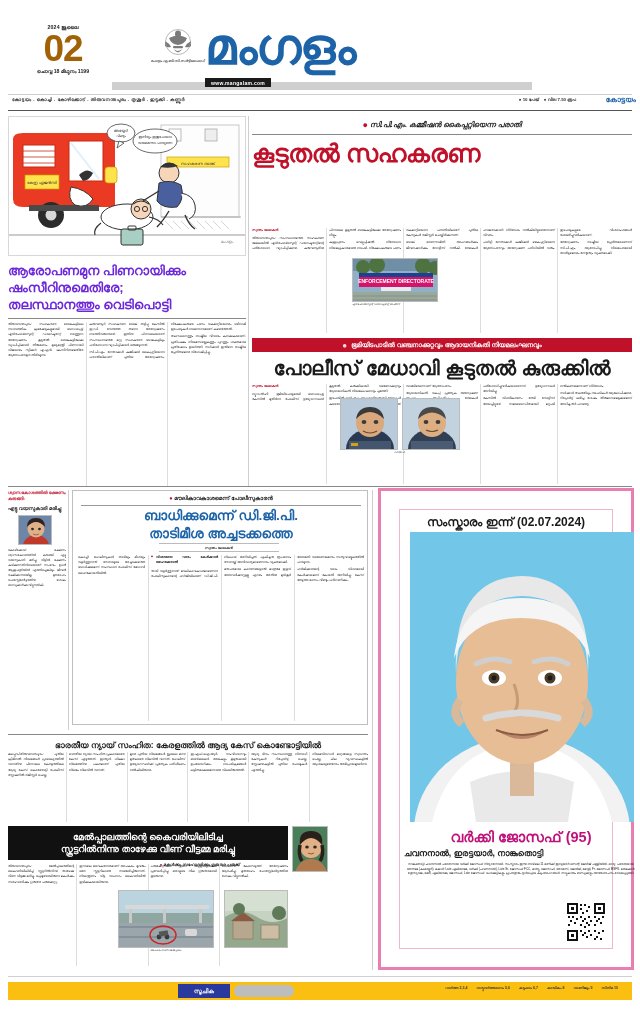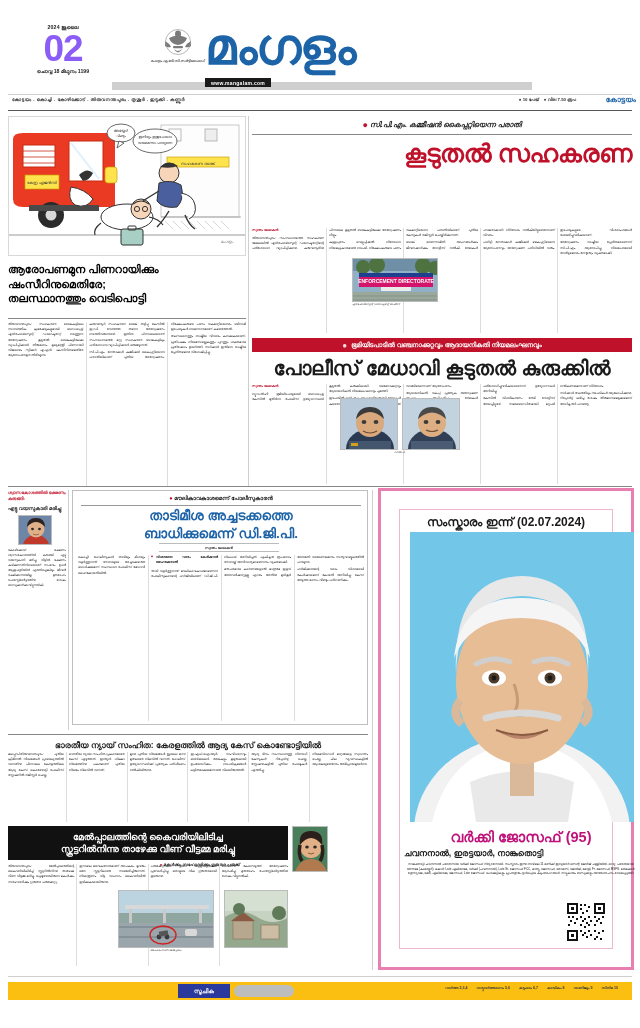--- a/index.html
+++ b/index.html
@@ -9,21 +9,21 @@
     background: #ffffff;
     font-family: "Liberation Sans", sans-serif;
     overflow: hidden;
   }
   .page { position: relative; width: 640px; height: 1028px; background:#fff; }
 
   
   .masthead { position:absolute; left:0; top:22px; width:640px; height:72px; }
   .date-block { position:absolute; left:14px; top:2px; width:98px; text-align:center; }
   .date-top { font-size:5.2px; color:#222; letter-spacing:.2px; font-weight:700; }
-  .date-big { font-size:37px; font-weight:800; color:#8b5cf6; line-height:.95; letter-spacing:-1px; }
+  .date-big { font-size:37px; font-weight:800; color:#a16207; line-height:.95; letter-spacing:-1px; }
   .date-bot { font-size:5.2px; color:#222; font-weight:700; margin-top:2px; }
 
   .emblem { position:absolute; left:150px; top:6px; width:56px; text-align:center; }
   .emblem svg { display:block; margin:0 auto; }
   .emblem-cap { font-size:3.6px; color:#555; line-height:1.35; margin-top:1px; font-weight:700; }
 
   .logo-wrap { position:absolute; left:205px; top:0px; width:320px; }
   .logo-text { font-size:50px; font-weight:800; color:#1c63a8; line-height:1; letter-spacing:-1.5px;
                font-family:"Liberation Sans", sans-serif; }
   .logo-url { position:absolute; left:0px; top:56px; background:#1a1a1a; color:#fff;
@@ -38,29 +38,29 @@
 
   
   .body-text { font-size:3.2px; line-height:1.62; color:#2a2a2a; text-align:justify; }
   .body-text p { margin-bottom:2px; }
   .byline { font-size:3.4px; font-weight:800; color:#c0112a; margin-bottom:2px; }
 
   
   .cartoon { position:absolute; left:8px; top:116px; width:238px; height:140px;
              border:1px solid #d8d8d8; background:#fcfcfc; overflow:hidden; }
   .lead-left-hd { position:absolute; left:8px; top:262px; width:238px;
-                  font-size:11px; font-weight:800; color:#000000; line-height:1.32; }
+                  font-size:13px; font-weight:800; color:#6d28d9; line-height:1.32; }
   .lead-left-body { position:absolute; left:8px; top:322px; width:238px; height:165px;
                     column-count:3; column-gap:6px; column-rule:1px solid #ddd; }
 
   
   .kicker { font-size:7.4px; font-weight:800; color:#1a1a1a;font-style:italic; }
   .kicker .dot { color:#c0112a; font-size:9px; vertical-align:-1px; }
   .main-kicker { position:absolute; left:252px; top:120px; width:380px; text-align:center; }
-  .main-hd { position:absolute; left:252px; top:138px; width:380px; text-align:right;
+  .main-hd { position:absolute; left:252px; top:138px; width:380px; text-align:left;
              font-size:25px; font-weight:800; color:#c0112a; line-height:1.26; letter-spacing:-.3px; }
   .main-body { position:absolute; left:252px; top:228px; width:380px; height:105px;
                column-count:5; column-gap:5px; column-rule:1px solid #ddd; }
   .ed-photo { position:absolute; left:352px; top:258px; width:86px; height:44px;
               border:1px solid #bbb; overflow:hidden; background:#9fb6c9; }
   .ed-cap { position:absolute; left:352px; top:303px; width:86px; font-size:2.6px; color:#444; }
 
   
   .red-banner { position:absolute; left:252px; top:338px; width:380px; height:14px;
                 background:#c0112a; color:#fff; display:flex; align-items:center;
@@ -391,22 +391,22 @@
     <div class="midcol-body">കോഴിക്കോട്: ഭക്ഷണം ശ്വാസകോശത്തിൽ കുരുങ്ങി എട്ടു വയസുകാരി മരിച്ചു. വീട്ടിൽ ഭക്ഷണം കഴിക്കുന്നതിനിടെയാണ് സംഭവം. ഉടൻ ആശുപത്രിയിൽ എത്തിച്ചെങ്കിലും ജീവൻ രക്ഷിക്കാനായില്ല. മൃതദേഹം പോസ്റ്റ്മോർട്ടത്തിനു ശേഷം ബന്ധുക്കൾക്കു വിട്ടുനൽകി.</div>
   </div>
 
   <div class="dgpbox">
     <div class="dgpbox-kicker">
       <span class="dot">●</span>
       <span>മൗലികാവകാശമെന്ന് പോലീസുകാരൻ</span>
     </div>
     <div class="hline" style="left:8px; top:14px; width:280px; background:#999;"></div>
     <div class="dgpbox-hd">
+      <div>ബാധിക്കുമെന്ന് ഡി.ജി.പി.</div>
       <div>താടിമീശ അച്ചടക്കത്തെ</div>
-      <div>ബാധിക്കുമെന്ന് ഡി.ജി.പി.</div>
     </div>
     <div class="dgpbox-sub">സ്വന്തം ലേഖകൻ</div>
     <div class="dgpbox-body body-text">
       <p>കൊച്ചി: പോലീസുകാർ താടിയും മീശയും വളർത്തുന്നത് സേനയുടെ അച്ചടക്കത്തെ ബാധിക്കുമെന്ന് സംസ്ഥാന പോലീസ് മേധാവി ഹൈക്കോടതിയിൽ.</p>
       <ul class="bullets">
         <li>വിശദമായ വാദം കേൾക്കാൻ ഹൈക്കോടതി</li>
       </ul>
       <p>താടി വളർത്തുന്നത് മൗലികാവകാശമാണെന്ന പോലീസുകാരന്റെ ഹർജിയിലാണ് ഡി.ജി.പി. നിലപാട് അറിയിച്ചത്. ഏകീകൃത രൂപഭാവം സേനയ്ക്ക് അനിവാര്യമാണെന്നും വ്യക്തമാക്കി.</p>
       <p>മതപരമായ കാരണങ്ങളാൽ മാത്രമേ ഇളവ് അനുവദിക്കാറുള്ളൂ എന്നും അതിനു മുൻകൂർ അനുമതി വാങ്ങണമെന്നും സത്യവാങ്മൂലത്തിൽ പറയുന്നു.</p>
       <p>ഹർജിക്കാരന്റെ വാദം വിശദമായി കേൾക്കാമെന്ന് കോടതി അറിയിച്ചു. കേസ് അടുത്ത മാസം വീണ്ടും പരിഗണിക്കും.</p>

